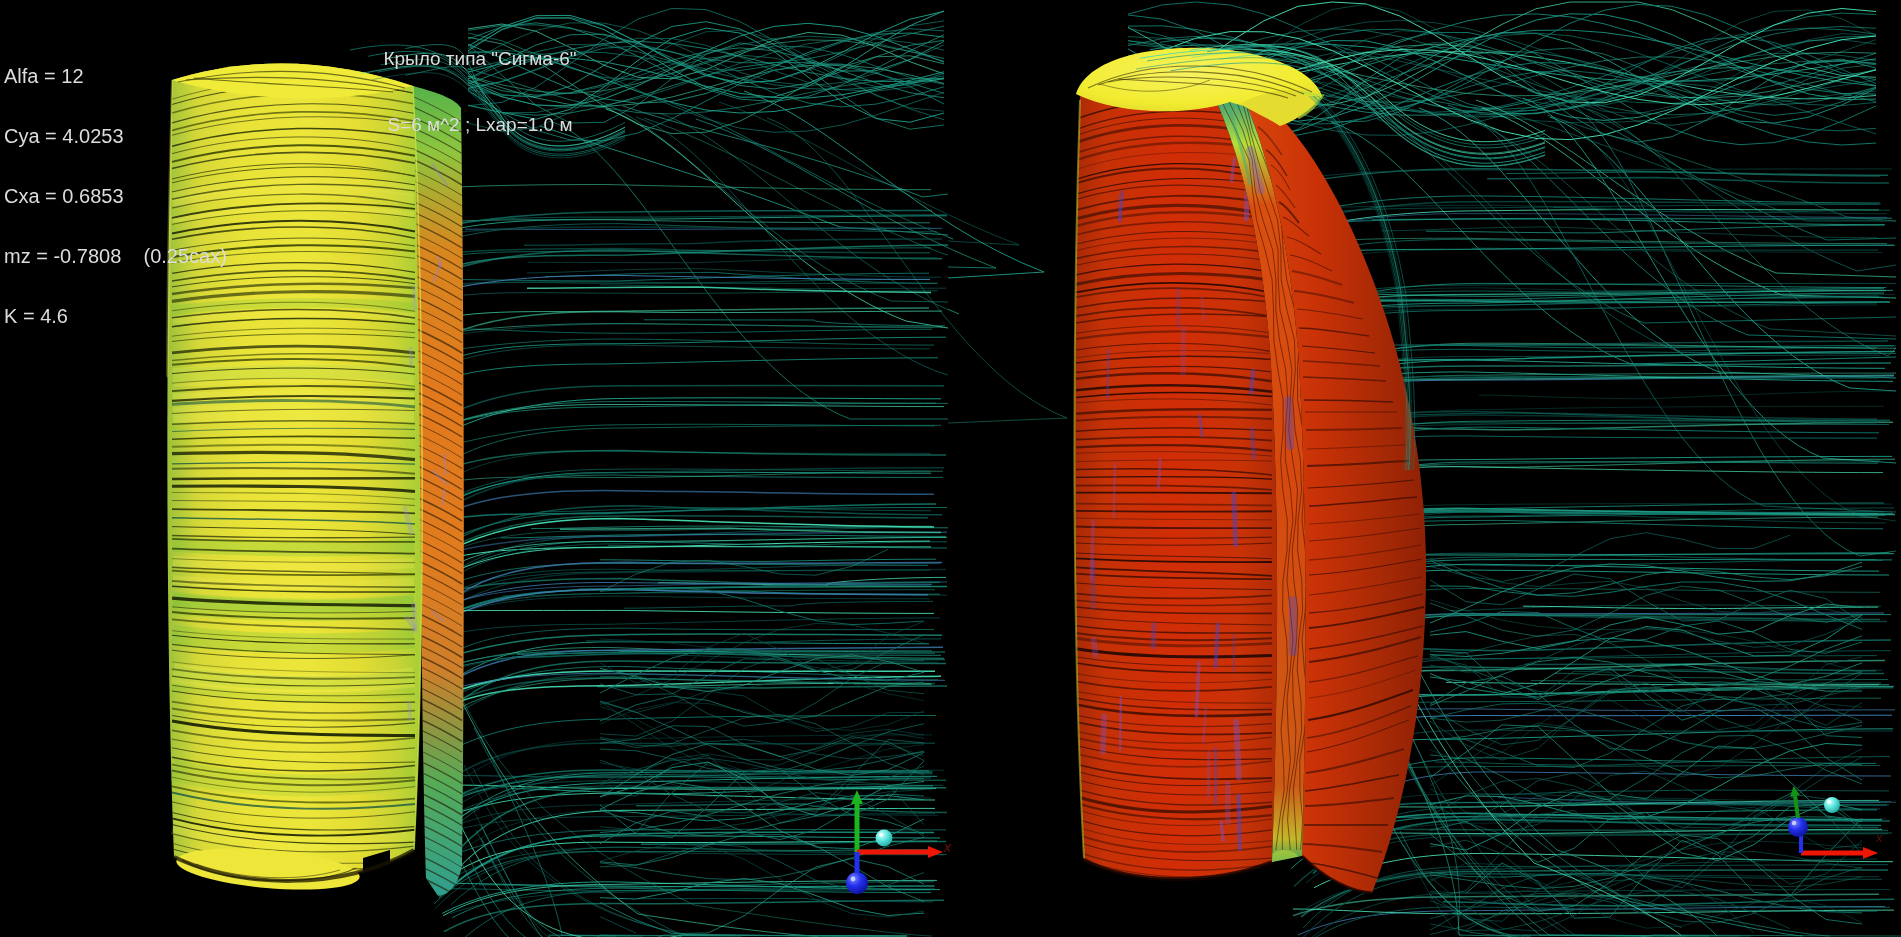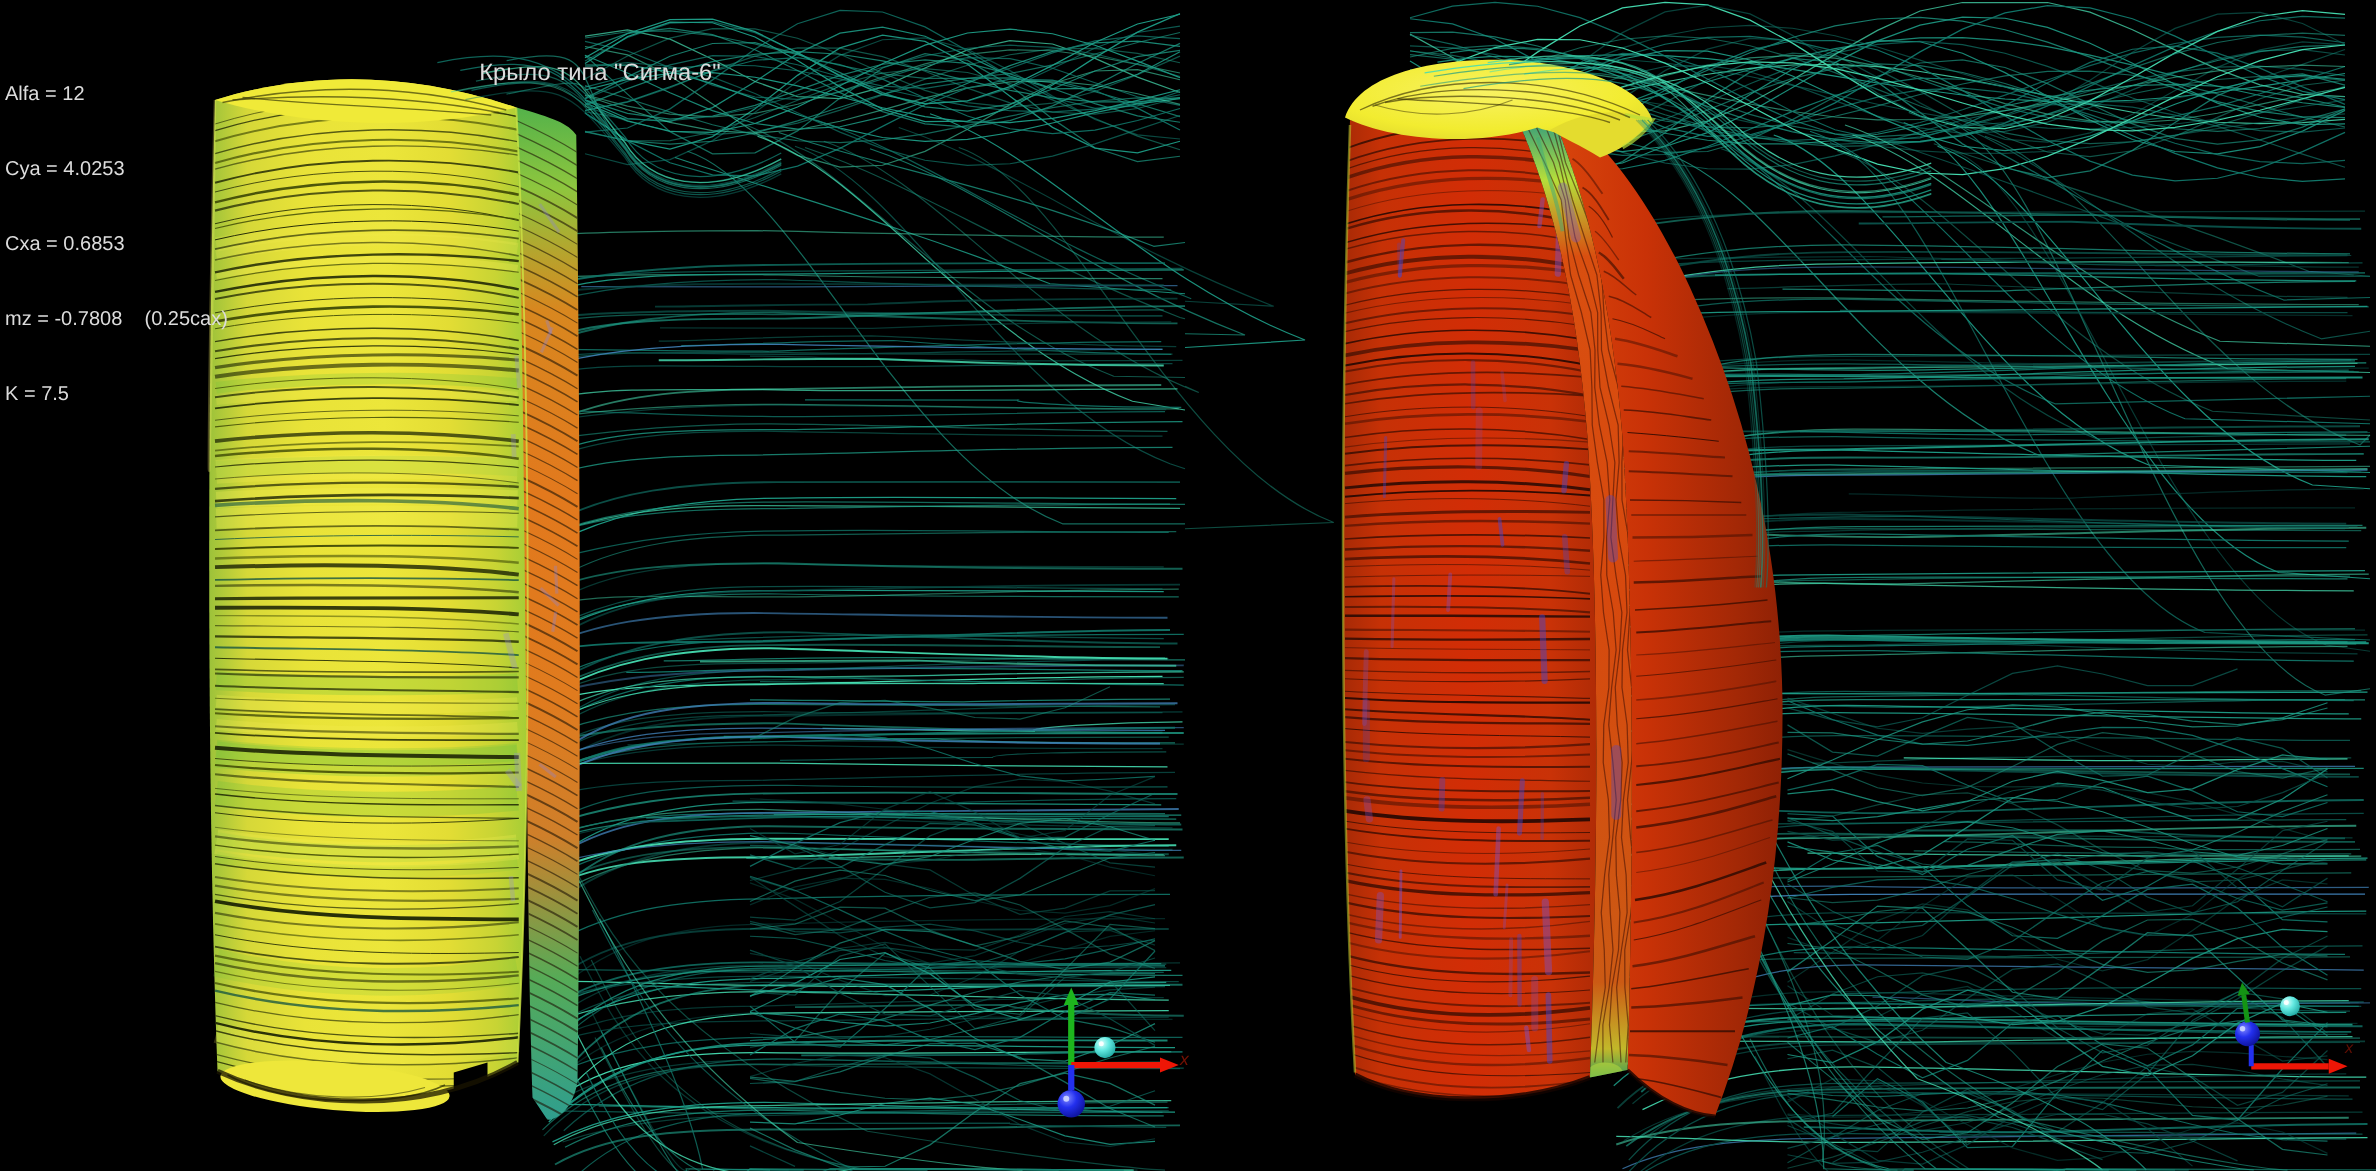--- a/index.html
+++ b/index.html
@@ -1,20 +1,20 @@
 <!DOCTYPE html>
 <html><head>
 <meta charset="utf-8">
 <style>
   html,body{margin:0;padding:0;background:#000;}
   #viewport{position:relative;width:1901px;height:937px;background:#000;overflow:hidden;
     font-family:"Liberation Sans",sans-serif;}
   #scene{position:absolute;left:0;top:0;}
   .overlay{position:absolute;color:#dcdcdc;white-space:pre;}
-  #flow-readout{left:4px;top:26px;font-size:16px;line-height:20px;}
+  #flow-readout{left:4px;top:26px;font-size:20px;line-height:20px;}
   #scene-title{left:300px;top:4px;width:360px;text-align:center;font-size:19px;line-height:22px;}
 </style>
 </head>
 <body>
 
 <div id="viewport">
   <svg id="scene" width="1901" height="937">
     <defs id="scene-defs">
         <linearGradient id="lgLeftFace" x1="0" y1="0" x2="1" y2="0">
           <stop offset="0" stop-color="#9cc23a"></stop>
@@ -1095,19 +1095,20 @@
         <circle cx="1829" cy="802" r="2" fill="#ffffff" opacity="0.9"></circle>
         <text x="1876" y="842" fill="#8a1505" font-size="13" font-style="italic" opacity="0.7">x</text>
       </g>
   </svg>
 
   <div id="flow-readout" class="overlay">
     <div>Alfa = 12</div>
     <div>Cya = 4.0253</div>
     <div>Cxa = 0.6853</div>
     <div>mz = -0.7808    (0.25сах)</div>
-    <div>K = 7.5</div>
+    <div>K = 4.6</div>
   </div>
 
   <div id="scene-title" class="overlay">
     <div>Крыло типа "Сигма-6"</div>
+    <div>S=6 м^2 ; Lxap=1.0 м</div>
   </div>
 </div>
 
 </body></html>

